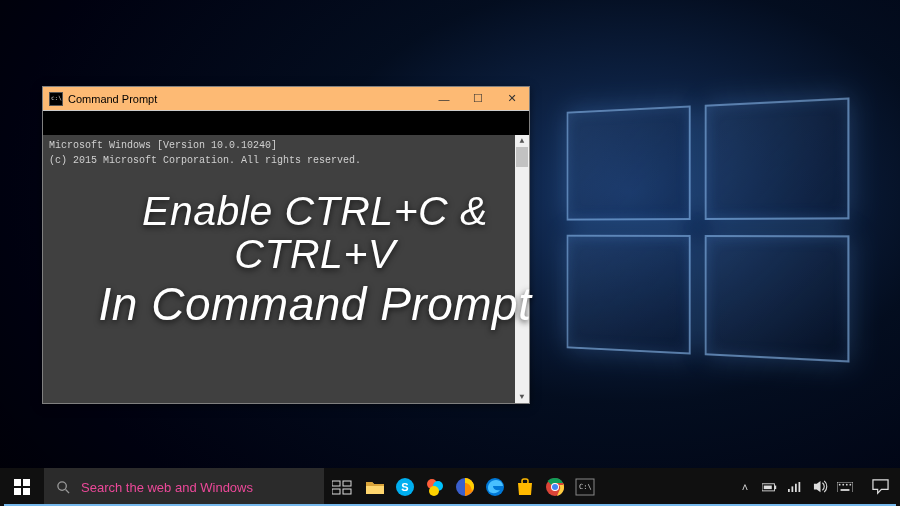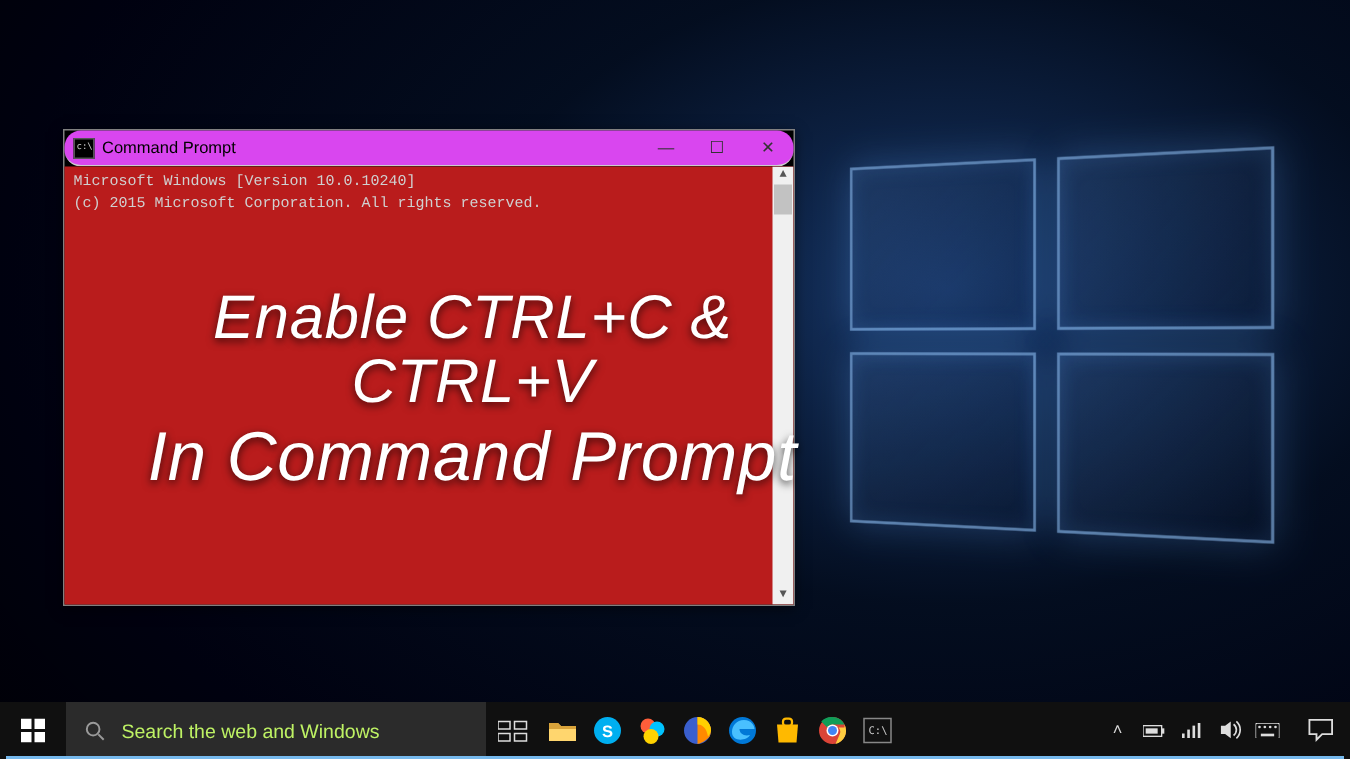--- a/index.html
+++ b/index.html
@@ -32,42 +32,42 @@
   .win-logo .p4 { left:155px;top:130px;width:145px; height:120px; }
 
   
   .cmd-window {
     position: absolute; left: 42px; top: 86px; width: 488px; height: 318px;
     background: #000; border: 1px solid #808080;
     display: flex; flex-direction: column;
     box-shadow: 0 2px 8px rgba(0,0,0,0.5);
   }
   .titlebar {
-    height: 24px; background: #d946ef; color: #000;
+    height: 24px; background: #fdba74; color: #000;
     display: flex; align-items: center; font-size: 11px;
     border-bottom: 1px solid #ccc;
-    border-radius: 11px;
   }
   .titlebar .cmd-icon {
     width: 14px; height: 14px; margin: 0 5px 0 6px;
     background: #000; border: 1px solid #555; position: relative;
   }
   .titlebar .cmd-icon::after {
     content: "c:\\"; color: #ccc; font: 6px/1 monospace; position: absolute; left:1px; top:2px;
   }
   .titlebar .ttl { flex: 1; }
   .winbtn {
     width: 34px; height: 24px; display: flex; align-items: center; justify-content: center;
     font-family: Arial; font-size: 11px; color: #333; cursor: default;
   }
   .cmd-body {
     flex: 1; position: relative; overflow: hidden;
-    background: #b91c1c; color: #d0d0d0;
+    background: #404040; color: #d0d0d0;
     font: 10px/1.45 "Consolas", "Courier New", monospace;
     padding: 4px 6px;
+    margin-top: 24px;
   }
   .cmd-body .scroll {
     position: absolute; right: 0; top: 0; bottom: 0; width: 14px;
     background: #f0f0f0;
   }
   .cmd-body .scroll .thumb {
     position: absolute; left:1px; right:1px; top:12px; height:20px; background:#c2c2c2;
   }
   .cmd-body .scroll .arr {
     position:absolute; left:0; right:0; height:12px; display:flex; align-items:center; justify-content:center;
@@ -92,21 +92,21 @@
   .taskbar {
     position: absolute; left:0; right:0; bottom:0; height:38px;
     background: #101010; display:flex; align-items:stretch; color:#fff;
   }
   .start {
     width:44px; display:flex; align-items:center; justify-content:center;
   }
   .start svg { width:16px; height:16px; }
   .search {
     width:280px; background:#2b2b2b; display:flex; align-items:center; gap:10px;
-    padding:0 12px; color:#bef264; font-size:13px;
+    padding:0 12px; color:#ec4899; font-size:13px;
   }
   .search svg { width:15px; height:15px; }
   .tb-btn {
     width:36px; display:flex; align-items:center; justify-content:center;
     position:relative;
   }
   .tb-icons { display:flex; align-items:center; }
   .tb-icons .ic { width:30px; display:flex; align-items:center; justify-content:center; }
   .tb-icons svg, .tb-icons .gl { width:20px; height:20px; }
   .spacer { flex:1; }

